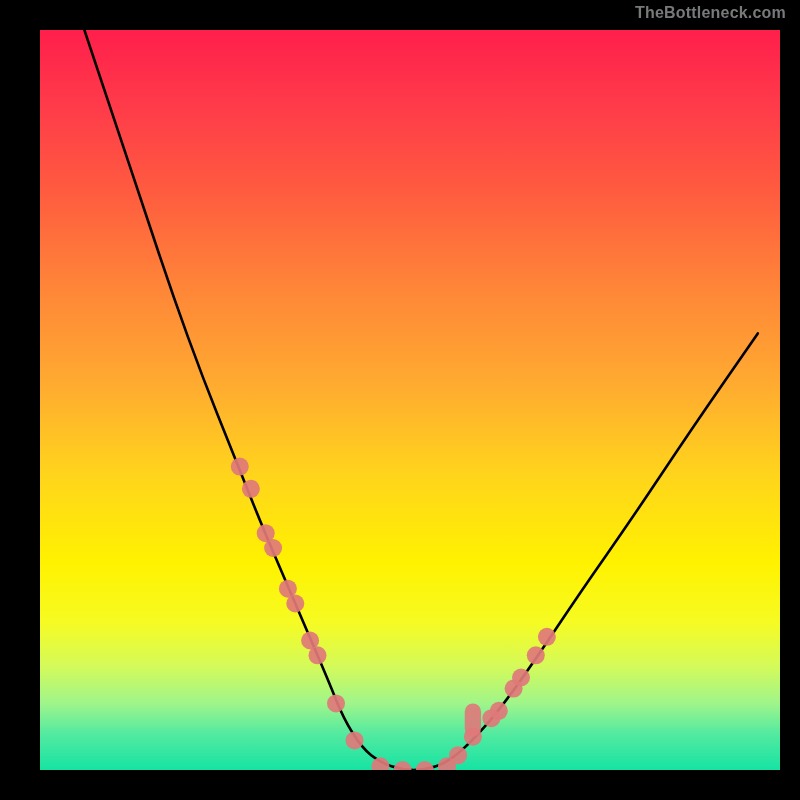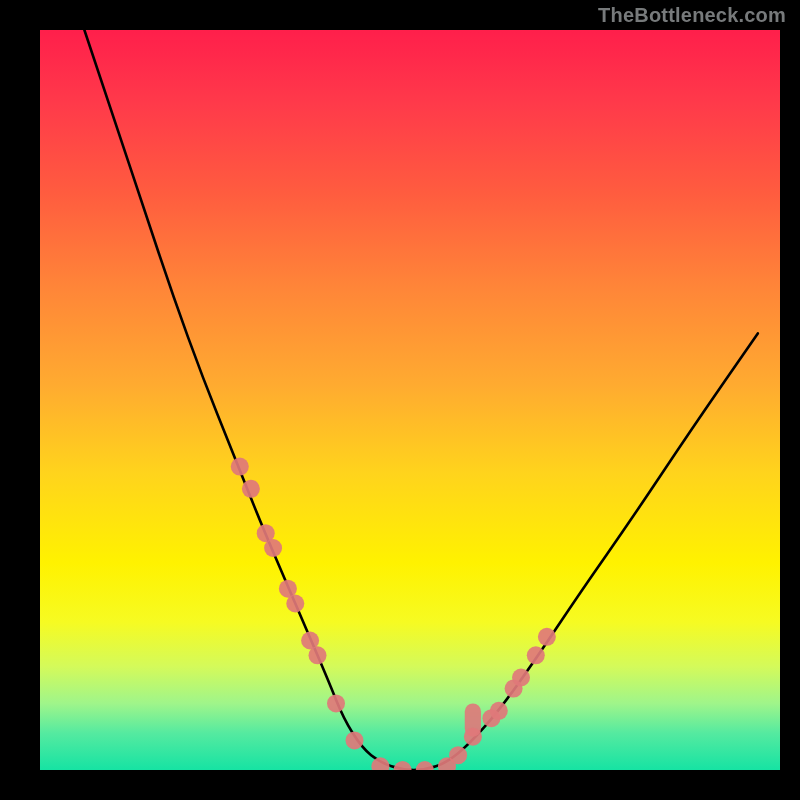--- a/index.html
+++ b/index.html
@@ -37,21 +37,21 @@
       #d4fa5a 86%,
       #9ff58a 91%,
       #55eaa0 95%,
       #16e3a3 100%
     );
   }
   .watermark {
     position: absolute;
     top: 4px;
     right: 14px;
-    font-size: 20px;
+    font-size: 16px;
     font-weight: 600;
     color: #777a7b;
     letter-spacing: 0.2px;
     pointer-events: none;
     margin-left: 40px;
   }
   svg {
     position: absolute;
     left: 0;
     top: 0;

